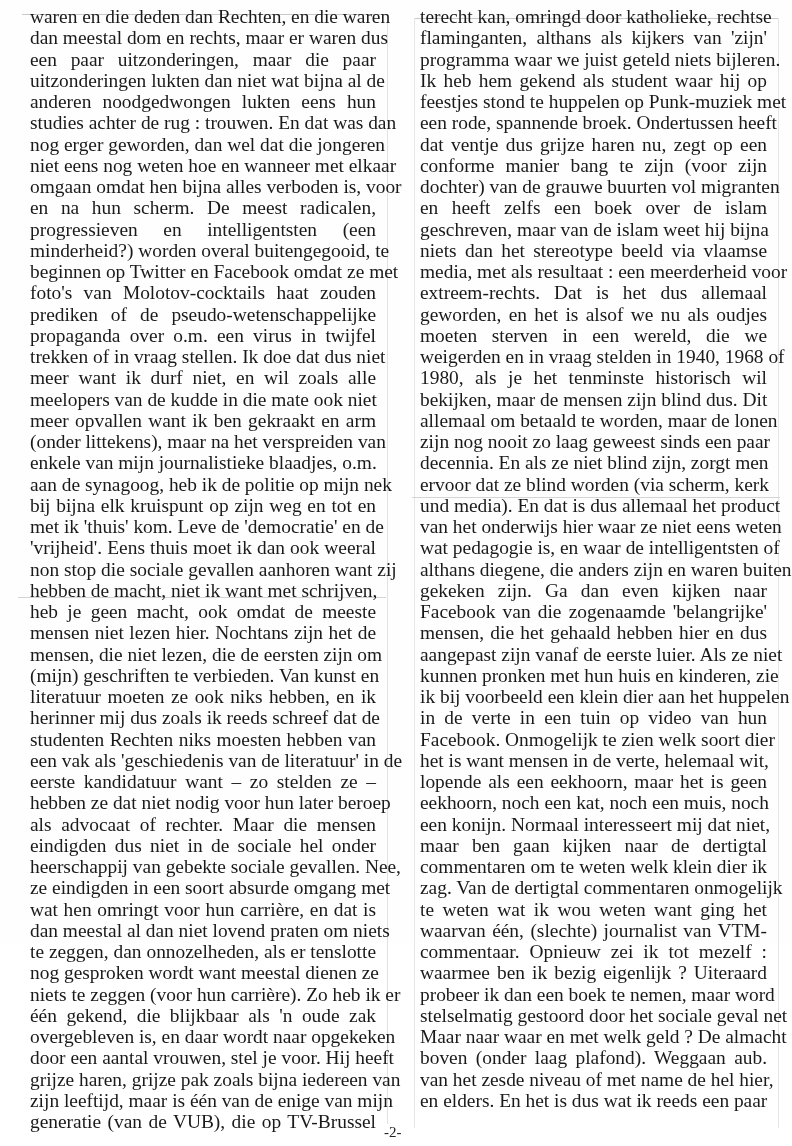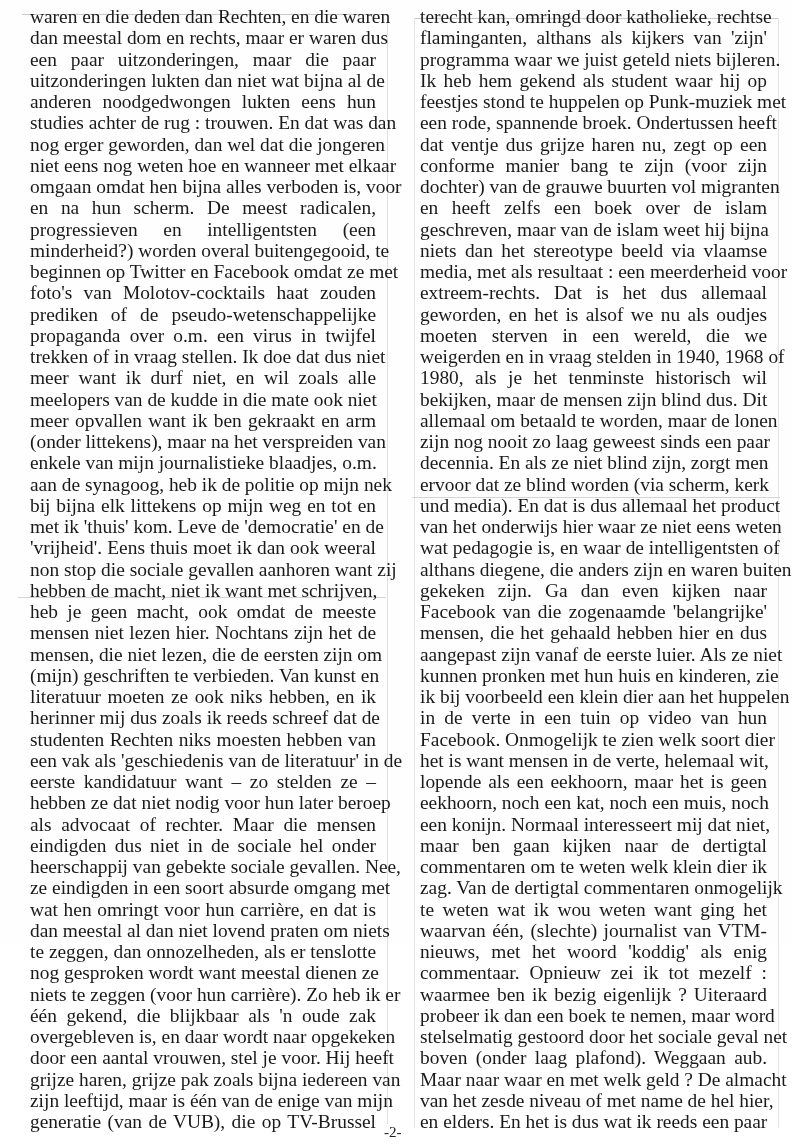--- a/index.html
+++ b/index.html
@@ -58,21 +58,21 @@
       <span class="line">foto's van Molotov-cocktails haat zouden</span>
       <span class="line">prediken of de pseudo-wetenschappelijke</span>
       <span class="line">propaganda over o.m. een virus in twijfel</span>
       <span class="line">trekken of in vraag stellen. Ik doe dat dus niet</span>
       <span class="line">meer want ik durf niet, en wil zoals alle</span>
       <span class="line">meelopers van de kudde in die mate ook niet</span>
       <span class="line">meer opvallen want ik ben gekraakt en arm</span>
       <span class="line">(onder littekens), maar na het verspreiden van</span>
       <span class="line">enkele van mijn journalistieke blaadjes, o.m.</span>
       <span class="line">aan de synagoog, heb ik de politie op mijn nek</span>
-      <span class="line">bij bijna elk littekens op mijn weg en tot en</span>
+      <span class="line">bij bijna elk kruispunt op zijn weg en tot en</span>
       <span class="line">met ik 'thuis' kom. Leve de 'democratie' en de</span>
       <span class="line">'vrijheid'. Eens thuis moet ik dan ook weeral</span>
       <span class="line">non stop die sociale gevallen aanhoren want zij</span>
       <span class="line">hebben de macht, niet ik want met schrijven,</span>
       <span class="line">heb je geen macht, ook omdat de meeste</span>
       <span class="line">mensen niet lezen hier. Nochtans zijn het de</span>
       <span class="line">mensen, die niet lezen, die de eersten zijn om</span>
       <span class="line">(mijn) geschriften te verbieden. Van kunst en</span>
       <span class="line">literatuur moeten ze ook niks hebben, en ik</span>
       <span class="line">herinner mij dus zoals ik reeds schreef dat de</span>
@@ -134,25 +134,24 @@
       <span class="line">Facebook. Onmogelijk te zien welk soort dier</span>
       <span class="line">het is want mensen in de verte, helemaal wit,</span>
       <span class="line">lopende als een eekhoorn, maar het is geen</span>
       <span class="line">eekhoorn, noch een kat, noch een muis, noch</span>
       <span class="line">een konijn. Normaal interesseert mij dat niet,</span>
       <span class="line">maar ben gaan kijken naar de dertigtal</span>
       <span class="line">commentaren om te weten welk klein dier ik</span>
       <span class="line">zag. Van de dertigtal commentaren onmogelijk</span>
       <span class="line">te weten wat ik wou weten want ging het</span>
       <span class="line">waarvan één, (slechte) journalist van VTM-</span>
-      <span class="line">nieuws, met het woord 'koddig' als enig</span>
       <span class="line">commentaar. Opnieuw zei ik tot mezelf :</span>
       <span class="line">waarmee ben ik bezig eigenlijk ? Uiteraard</span>
       <span class="line">probeer ik dan een boek te nemen, maar word</span>
       <span class="line">stelselmatig gestoord door het sociale geval net</span>
+      <span class="line">Maar naar waar en met welk geld ? De almacht</span>
       <span class="line">boven (onder laag plafond). Weggaan aub.</span>
-      <span class="line">Maar naar waar en met welk geld ? De almacht</span>
       <span class="line">van het zesde niveau of met name de hel hier,</span>
       <span class="line">en elders. En het is dus wat ik reeds een paar</span>
     </div>
 
   <div class="page-number">-2-</div>
 </div>
 
 </body></html>

